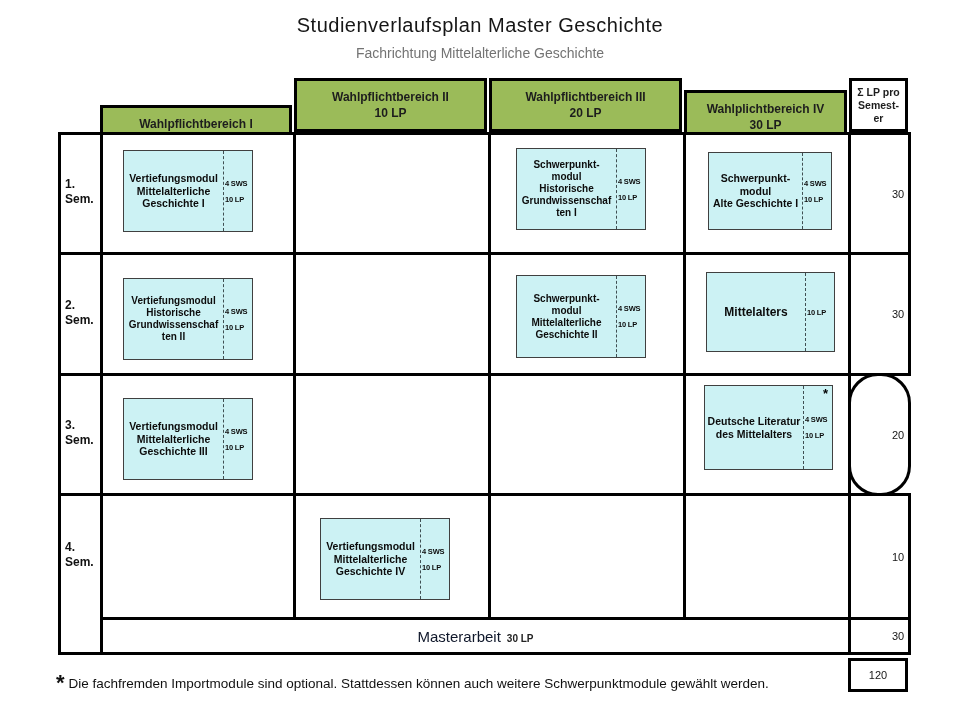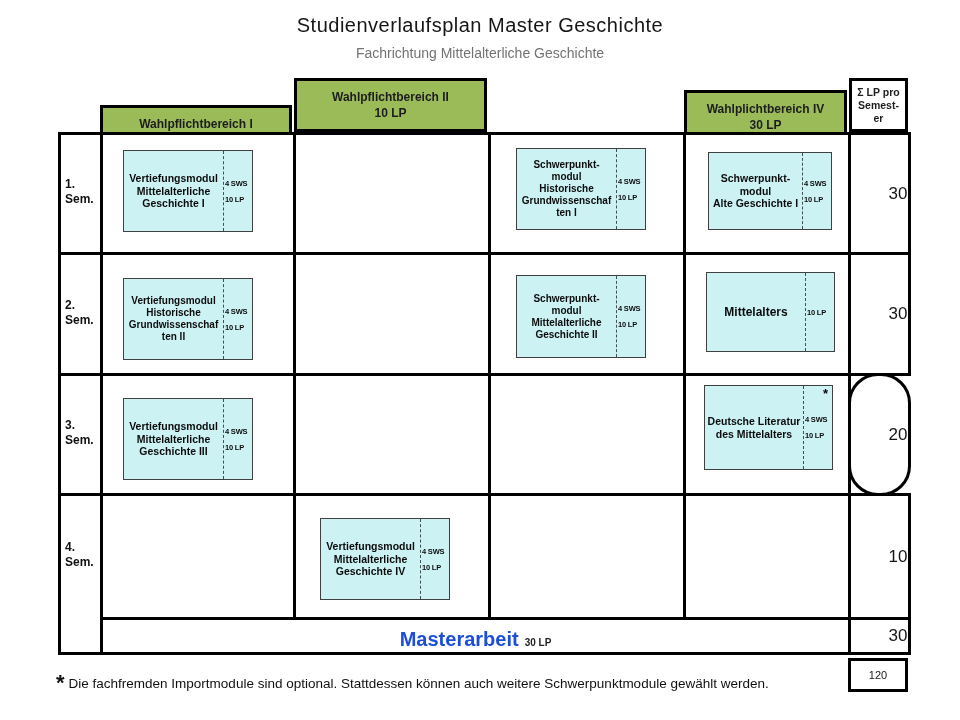--- a/index.html
+++ b/index.html
@@ -32,21 +32,21 @@
     position:absolute;box-sizing:border-box;border:3px solid #000;background:#fff;
   }
   .semcol{position:absolute;left:58px;top:132px;width:45px;height:523px;box-sizing:border-box;border:3px solid #000;}
   .sembar{position:absolute;left:58px;width:45px;height:3px;background:#000;}
   .semlabel{
     position:absolute;left:58px;width:42px;box-sizing:border-box;padding-left:7px;
     display:flex;align-items:center;font-size:12px;font-weight:bold;line-height:15px;
   }
   .sumcell{
     display:flex;align-items:center;justify-content:center;
-    font-size:17px;color:#161616;padding-left:37px;
+    font-size:11px;color:#161616;padding-left:37px;
   }
   .module{
     position:absolute;box-sizing:border-box;background:var(--cyan);
     border:1.5px solid var(--mborder);display:flex;
   }
   .m-title{
     flex:1;display:flex;align-items:center;justify-content:center;text-align:center;
     font-size:10.5px;font-weight:bold;line-height:12.5px;color:#0c0c0c;padding:1px;
   }
   .m-title.small{font-size:10px;line-height:12px;}
@@ -55,21 +55,21 @@
     display:flex;flex-direction:column;align-items:flex-start;justify-content:center;
     gap:7px;padding-left:1px;box-sizing:border-box;
   }
   .m-sws,.m-lp{font-size:7.5px;font-weight:bold;color:#0c0c0c;letter-spacing:-0.2px;}
   .m-star{
     position:absolute;top:0px;right:4px;font-size:13px;font-weight:bold;color:#000;
   }
   .master{
     display:flex;align-items:baseline;justify-content:center;padding-top:8px;
   }
-  .master .mt{font-size:20px;font-weight:bold;color:#1d4ed8;}
+  .master .mt{font-size:15px;font-weight:normal;color:#0f172a;}
   .master .mlp{font-size:10px;font-weight:bold;margin-left:6px;color:#222;}
   .totalbox{
     position:absolute;left:848px;top:658px;width:60px;height:34px;box-sizing:border-box;
     border:3px solid #000;display:flex;align-items:center;justify-content:center;
     font-size:11px;color:#161616;
   }
   .footnote{
     position:absolute;left:56px;top:670px;width:790px;
     font-size:13.5px;color:#111;
   }
@@ -80,20 +80,22 @@
 
 <div class="page">
 
   <div class="title">Studienverlaufsplan Master Geschichte</div>
   <div class="subtitle">Fachrichtung Mittelalterliche Geschichte</div>
 
   <div class="hdr pre" style="left:100px;width:192px;margin-top:27px;">Wahlpflichtbereich I
 30 LP</div>
   <div class="hdr pre" style="left:294px;width:193px;">Wahlpflichtbereich II
 10 LP</div>
+  <div class="hdr pre" style="left:489px;width:193px;">Wahlpflichtbereich III
+20 LP</div>
   <div class="hdr pre" style="left:684px;width:163px;margin-top:12px;">Wahlplichtbereich IV
 30 LP</div>
   <div class="hdr white pre" style="left:849px;width:59px;">Σ LP pro
 Semest-
 er</div>
 
   <div class="semcol"></div>
   <div class="sembar" style="top:252px;"></div>
   <div class="sembar" style="top:373px;"></div>
   <div class="sembar" style="top:493px;"></div>

